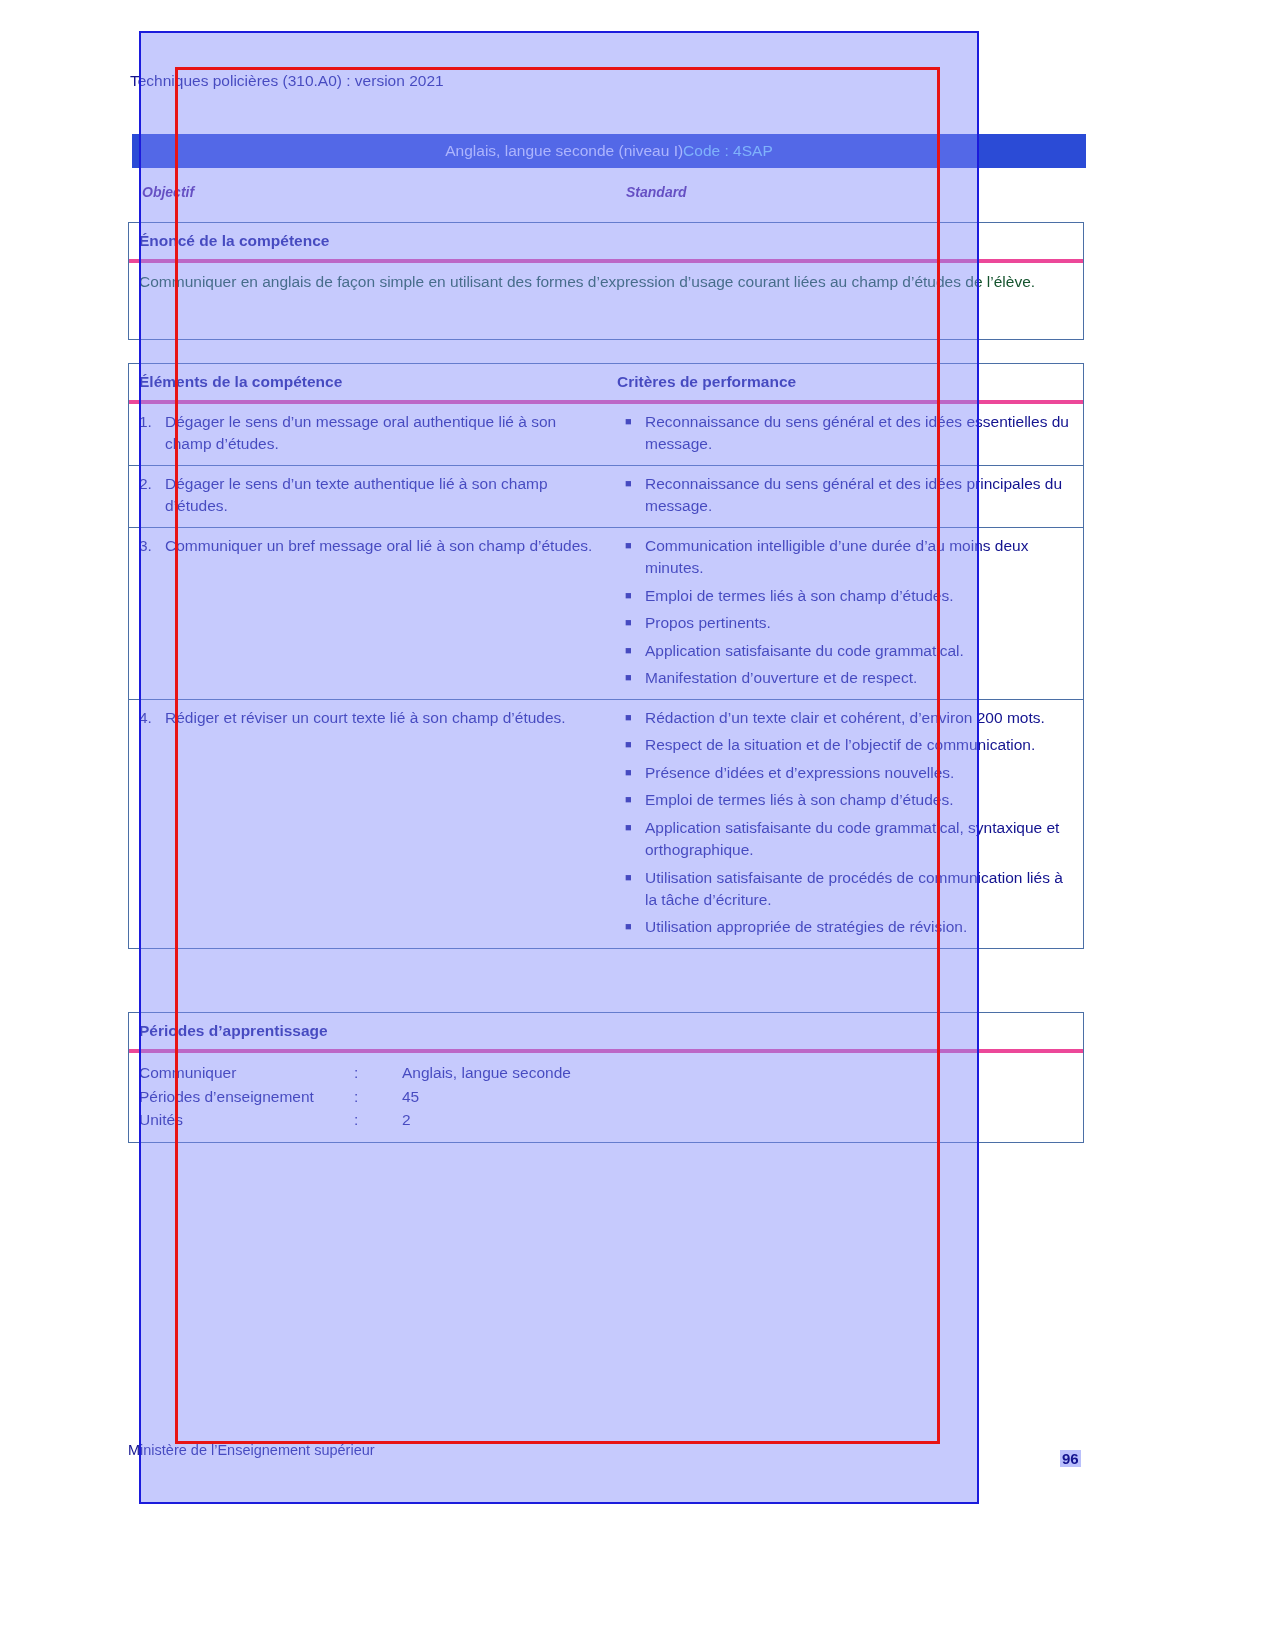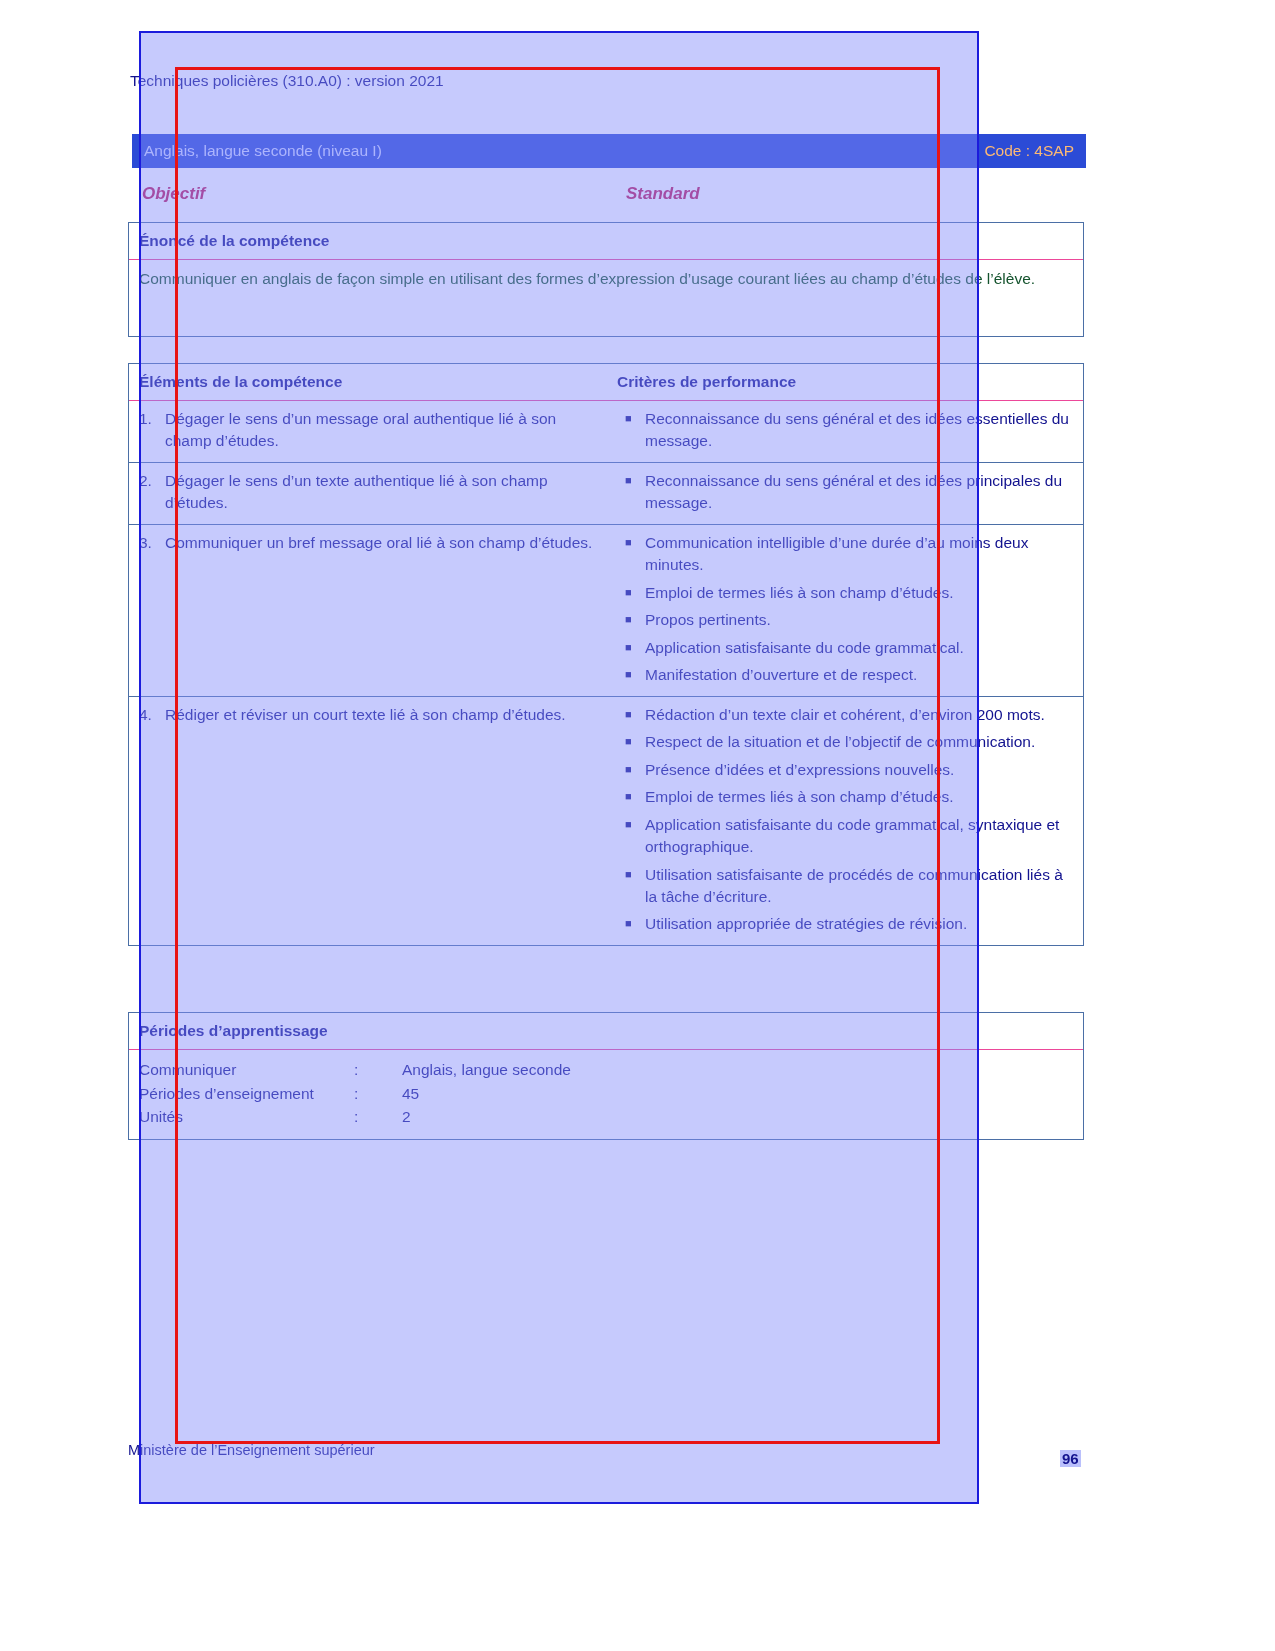--- a/index.html
+++ b/index.html
@@ -61,60 +61,60 @@
 
   .band {
     position: absolute;
     left: 4px;
     top: 72px;
     width: 954px;
     height: 34px;
     background: #2b4bd6;
     display: flex;
     align-items: center;
-    justify-content: space-between;
+    justify-content: center;
     padding: 0 12px;
     box-sizing: border-box;
   }
   .band .band-title {
     color: #cfd6ff;
     font-size: 15.5px;
     font-weight: 400;
   }
   .band .band-code {
-    color: #fdba74;
+    color: #7dd3fc;
     font-size: 15.5px;
   }
 
   .colheads {
     position: absolute;
     left: 8px;
     top: 122px;
     width: 950px;
     height: 30px;
   }
   .colheads .ttl {
     position: absolute;
     font-style: italic;
     font-weight: bold;
-    font-size: 17px;
-    color: #be185d;
+    font-size: 14px;
+    color: #4c1d95;
   }
   .colheads .ttl.obj { left: 6px; top: 0; }
   .colheads .ttl.std { left: 490px; top: 0; }
 
   .tbl {
     position: absolute;
     left: 0;
     width: 956px;
     border: 1px solid #4b6fa6;
     box-sizing: border-box;
   }
   .tbl .hdr-row {
-    border-bottom: 1px solid #ec4899;
+    border-bottom: 4px solid #ec4899;
     height: 36px;
     position: relative;
   }
   .tbl .hdr-row .h {
     position: absolute;
     top: 9px;
     font-weight: bold;
     font-size: 15.5px;
     color: #13138f;
   }

